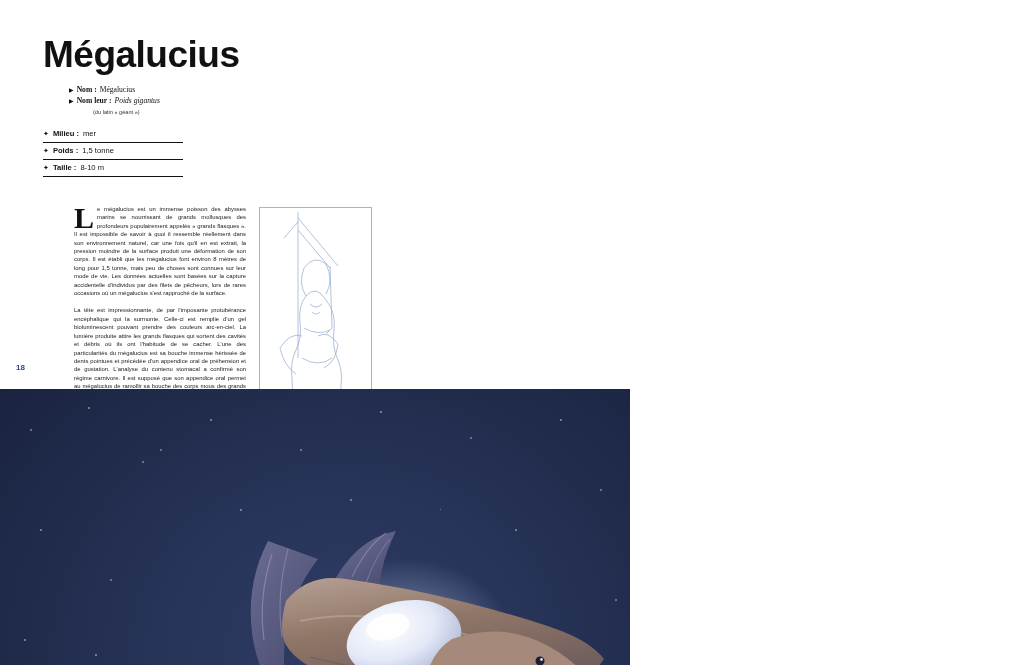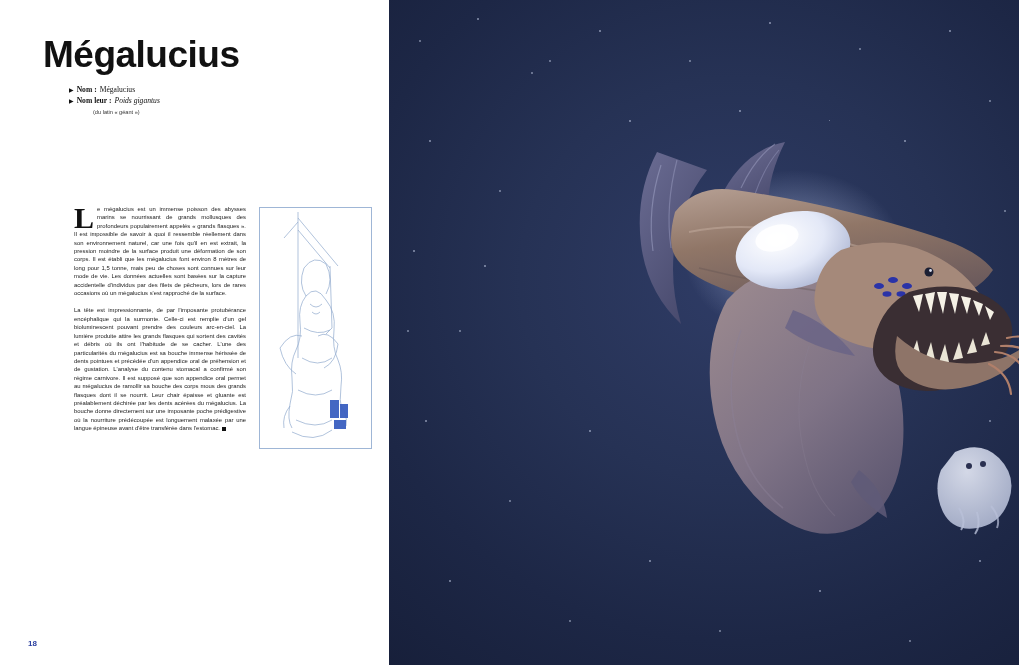--- a/index.html
+++ b/index.html
@@ -11,20 +11,21 @@
     width: 1019px;
     height: 665px;
     font-family: "Liberation Sans", sans-serif;
     overflow: hidden;
   }
   .page {
     position: relative;
     width: 1019px;
     height: 665px;
     display: flex;
+    flex-direction: column;
   }
   
   .left-page {
     position: relative;
     width: 389px;
     height: 665px;
     background: #ffffff;
     flex: 0 0 389px;
   }
   .title {
@@ -117,21 +118,21 @@
     left: 259px;
     top: 207px;
     width: 111px;
     height: 240px;
     border: 1px solid #9fb6d6;
     background: #fff;
     overflow: hidden;
   }
   .page-num {
     position: absolute;
-    left: 28px;
+    left: 16px;
     bottom: 17px;
     font-size: 8px;
     font-weight: bold;
     color: #2b3fa0;
   }
   
   .right-page {
     position: relative;
     width: 630px;
     height: 665px;
@@ -164,20 +165,37 @@
         <span>Mégalucius</span>
       </div>
       <div class="namerow">
         <span class="tri">▶</span>
         <b>Nom leur :</b>
         <span class="italic">Poids gigantus</span>
       </div>
       <div class="sub-latin">(du latin « géant »)</div>
     </div>
 
+    <div class="facts">
+      <div class="fact">
+        <span class="star">✦</span>
+        <b>Milieu :</b>
+        <span>mer</span>
+      </div>
+      <div class="fact">
+        <span class="star">✦</span>
+        <b>Poids :</b>
+        <span>1,5 tonne</span>
+      </div>
+      <div class="fact">
+        <span class="star">✦</span>
+        <b>Taille :</b>
+        <span>8-10 m</span>
+      </div>
+    </div>
 
     <div class="body-col">
       <p class="para">
         <span class="dropcap">L</span><span>e mégalucius est un immense poisson des abysses marins se nourrissant de grands mollusques des profondeurs populairement appelés « grands flasques ». Il est impossible de savoir à quoi il ressemble réellement dans son environnement naturel, car une fois qu'il en est extrait, la pression moindre de la surface produit une déformation de son corps. Il est établi que les mégalucius font environ 8 mètres de long pour 1,5 tonne, mais peu de choses sont connues sur leur mode de vie. Les données actuelles sont basées sur la capture accidentelle d'individus par des filets de pêcheurs, lors de rares occasions où un mégalucius s'est rapproché de la surface.</span>
       </p>
       <p class="para">
         <span>La tête est impressionnante, de par l'imposante protubérance encéphalique qui la surmonte. Celle-ci est remplie d'un gel bioluminescent pouvant prendre des couleurs arc-en-ciel. La lumière produite attire les grands flasques qui sortent des cavités et débris où ils ont l'habitude de se cacher. L'une des particularités du mégalucius est sa bouche immense hérissée de dents pointues et précédée d'un appendice oral de préhension et de gustation. L'analyse du contenu stomacal a confirmé son régime carnivore. Il est supposé que son appendice oral permet au mégalucius de ramollir sa bouche des corps mous des grands flasques dont il se nourrit. Leur chair épaisse et gluante est préalablement déchirée par les dents acérées du mégalucius. La bouche donne directement sur une imposante poche prédigestive où la nourriture prédécoupée est longuement malaxée par une langue épineuse avant d'être transférée dans l'estomac.</span><span class="endmark"></span>
       </p>
     </div>
 

